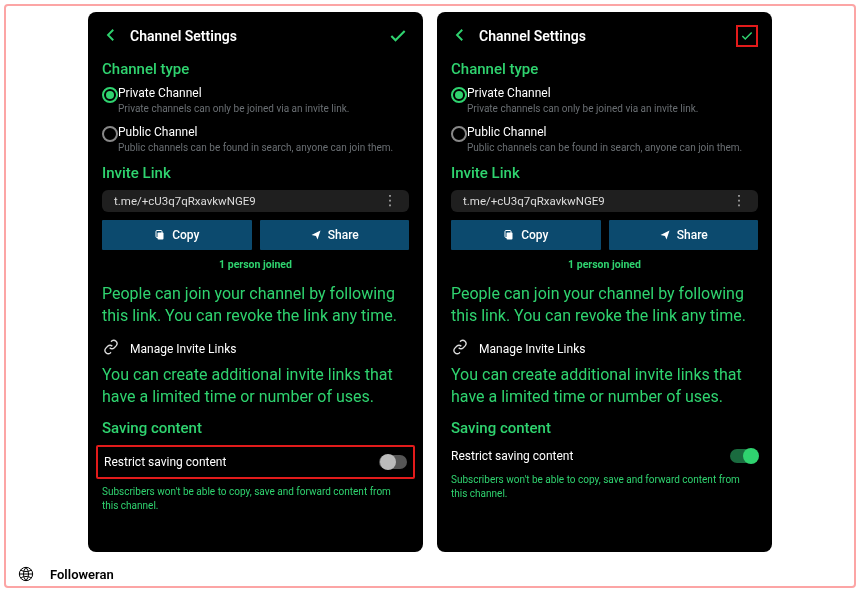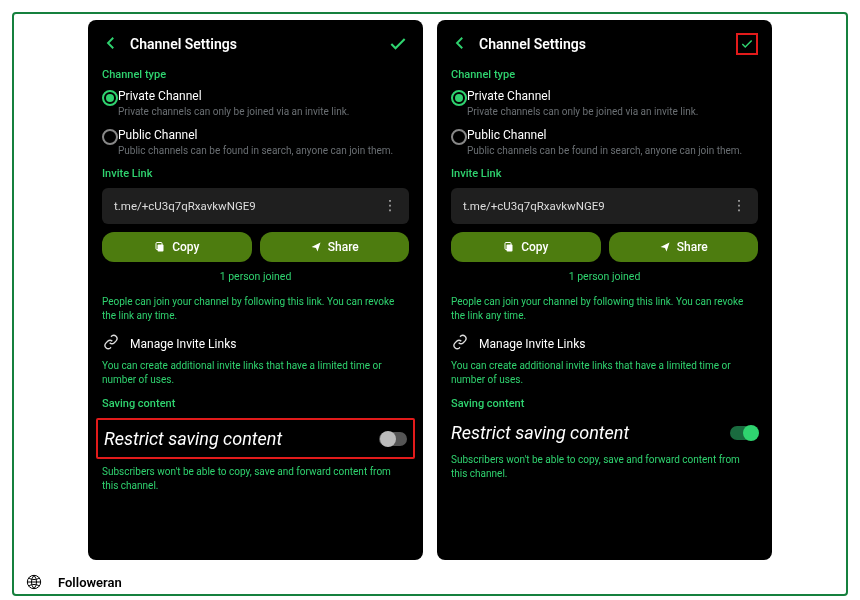--- a/index.html
+++ b/index.html
@@ -5,23 +5,23 @@
   * { box-sizing: border-box; margin: 0; padding: 0; }
   body {
     background: #fff;
     width: 860px;
     height: 600px;
     font-family: -apple-system, BlinkMacSystemFont, "Segoe UI", Roboto, sans-serif;
     position: relative;
     overflow: hidden;
   }
   .outer {
-    border: 2px solid #15803d;
+    border: 2px solid #fca5a5;
     border-radius: 4px;
-    margin: 12px;
+    margin: 4px;
     padding: 6px 6px 30px 6px;
     height: 584px;
     position: relative;
     display: flex;
     gap: 14px;
     justify-content: center;
     align-items: flex-start;
   }
   .phone {
     width: 335px;
@@ -59,21 +59,21 @@
     align-items: center;
     justify-content: center;
     cursor: pointer;
   }
   .check-highlight {
     border: 2px solid #e21b1b;
     padding: 0 2px;
   }
   .section-label {
     color: #2fd36f;
-    font-size: 11px;
+    font-size: 15px;
     font-weight: 500;
     margin-top: 10px;
     margin-bottom: 8px;
   }
   .radio-row {
     display: flex;
     margin-bottom: 10px;
     cursor: pointer;
   }
   .radio {
@@ -104,21 +104,21 @@
     margin-bottom: 2px;
   }
   .radio-desc {
     color: #6a6f73;
     font-size: 10px;
     line-height: 1.3;
   }
   .link-box {
     background: #1f1f1f;
     border-radius: 6px;
-    padding: 11px 12px;
+    padding: 4px 12px;
     display: flex;
     align-items: center;
     justify-content: space-between;
     margin-bottom: 8px;
   }
   .link-text {
     color: #ddd;
     font-size: 11.5px;
   }
   .dots-icon {
@@ -127,44 +127,44 @@
     font-size: 14px;
     line-height: 0.4;
   }
   .btn-row {
     display: flex;
     gap: 8px;
     margin-bottom: 8px;
   }
   .btn {
     flex: 1;
-    background: #4d7c0f;
+    background: #0c4a6e;
     color: #fff;
     text-align: center;
-    border-radius: 12px;
+    border-radius: 1px;
     padding: 8px 0;
     font-size: 12px;
     font-weight: 500;
     cursor: pointer;
     display: flex;
     align-items: center;
     justify-content: center;
     gap: 6px;
   }
   .btn-icon { width: 12px; height: 12px; }
   .joined {
     text-align: center;
     color: #2fd36f;
     font-size: 10.5px;
-    font-weight: 400;
+    font-weight: 700;
     margin-bottom: 12px;
   }
   .desc {
     color: #2fd36f;
-    font-size: 10px;
+    font-size: 16px;
     line-height: 1.4;
     margin-bottom: 10px;
   }
   .manage-row {
     display: flex;
     align-items: flex-end;
     gap: 10px;
     margin: 8px 0;
     cursor: pointer;
   }
@@ -182,22 +182,21 @@
   }
   .toggle-row {
     display: flex;
     align-items: center;
     justify-content: space-between;
     cursor: pointer;
     padding: 4px 0;
   }
   .toggle-label {
     color: #fff;
-    font-size: 18px;
-    font-style: italic;
+    font-size: 12px;
   }
   .toggle {
     width: 28px;
     height: 14px;
     border-radius: 10px;
     position: relative;
   }
   .toggle.off {
     background: #555;
   }

